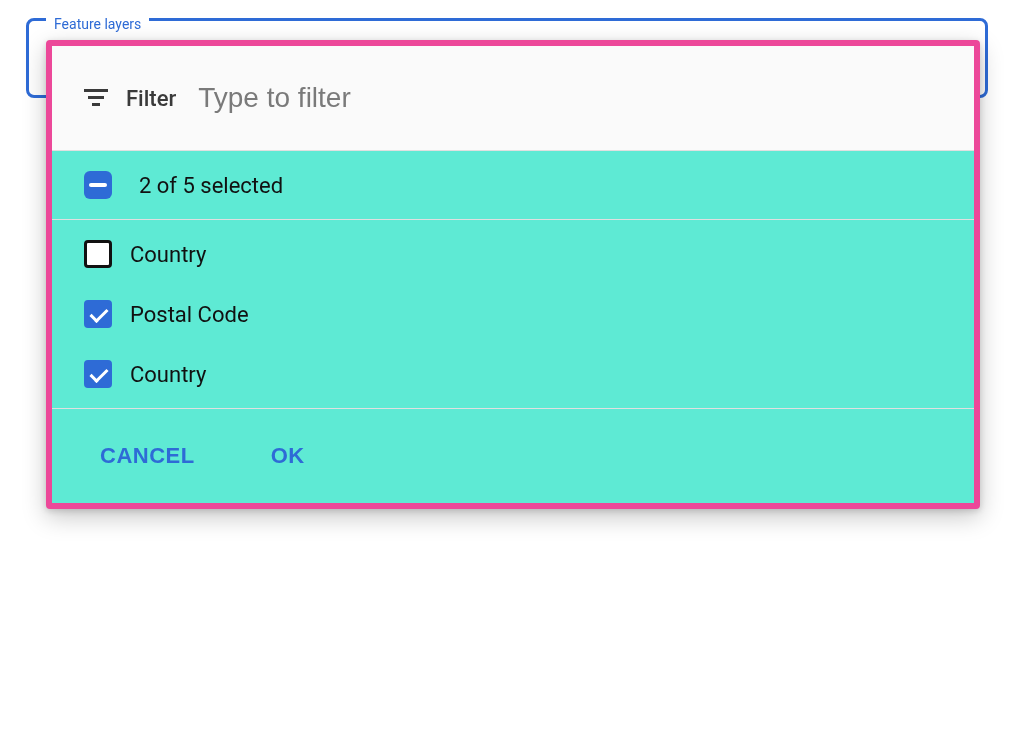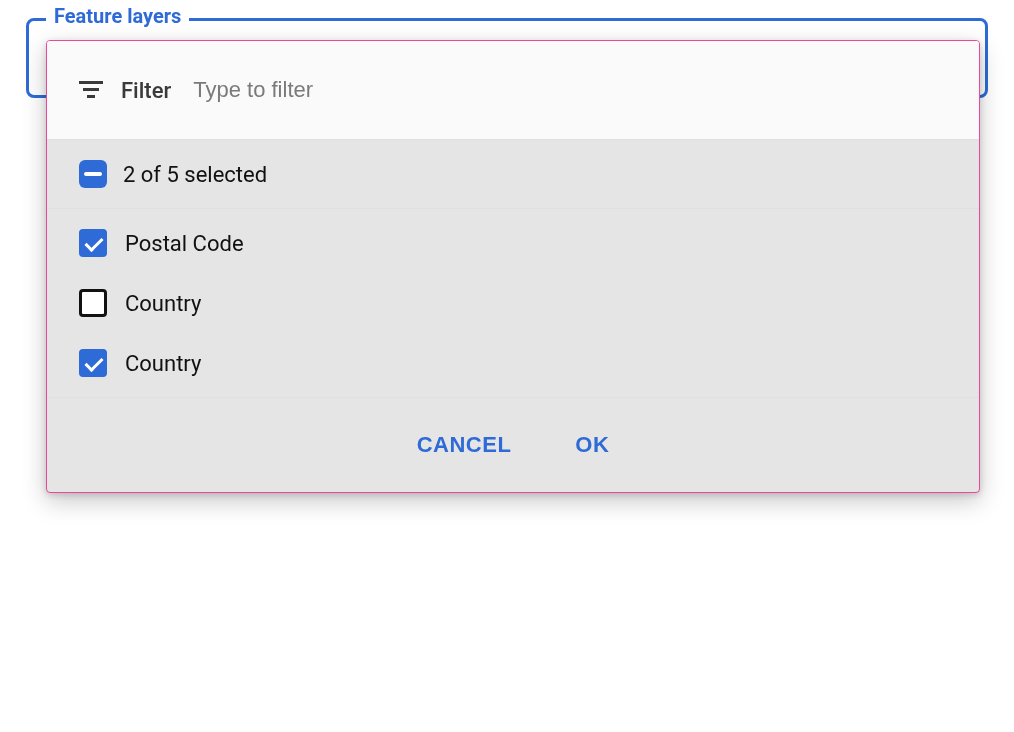--- a/index.html
+++ b/index.html
@@ -18,35 +18,35 @@
       top: 18px;
       height: 80px;
       border: 3px solid #2e6bd6;
       border-radius: 8px;
       pointer-events: none;
     }
 
     .fieldset-legend {
       position: absolute;
       left: 46px;
-      top: 4px;
+      top: 16px;
       background: #fff;
       color: #2e6bd6;
-      font-size: 20px;
-      font-weight: 700;
+      font-size: 14px;
+      font-weight: 400;
       padding: 0 8px;
     }
 
     .dropdown-panel {
       position: absolute;
       left: 46px;
       right: 34px;
       top: 40px;
-      background: #e5e5e5;
-      border: 1px solid #ec4899;
+      background: #5eead4;
+      border: 6px solid #ec4899;
       border-radius: 4px;
       box-shadow: 0 8px 24px rgba(0,0,0,0.22), 0 2px 6px rgba(0,0,0,0.15);
       display: flex;
       flex-direction: column;
       overflow: hidden;
     }
 
     .filter-row {
       display: flex;
       align-items: center;
@@ -63,29 +63,29 @@
       color: #3a3a3a;
       font-weight: 500;
       margin-right: 4px;
     }
 
     .filter-input {
       flex: 1;
       border: none;
       outline: none;
       background: transparent;
-      font-size: 22px;
+      font-size: 28px;
       color: #333;
     }
     .filter-input::placeholder { color: #7a7a7a; }
 
     .summary-row {
       display: flex;
       align-items: center;
-      gap: 16px;
+      gap: 27px;
       padding: 20px 32px;
       border-bottom: 1px solid #e0e0e0;
     }
 
     .indeterminate-box {
       width: 28px;
       height: 28px;
       background: #2e6bd6;
       border-radius: 6px;
       position: relative;
@@ -148,22 +148,22 @@
       transform: rotate(45deg);
     }
 
     .option-label {
       font-size: 22px;
       color: #111;
     }
 
     .actions {
       display: flex;
-      justify-content: center;
-      gap: 48px;
+      justify-content: flex-start;
+      gap: 60px;
       padding: 28px 40px;
     }
 
     .action-btn {
       border: none;
       background: none;
       font-size: 22px;
       font-weight: 600;
       color: #2e6bd6;
       cursor: pointer;
@@ -191,29 +191,29 @@
     <input class="filter-input" type="text" placeholder="Type to filter" style="">
   </div>
 
   <div class="summary-row">
     <span class="indeterminate-box"></span>
     <span class="summary-text">2 of 5 selected</span>
   </div>
 
   <div class="options">
     <div class="option-row">
-      <span class="checkbox checked"></span>
-      <span class="option-label">Postal Code</span>
-    </div>
-    <div class="option-row">
       <span class="checkbox"></span>
       <span class="option-label">Country</span>
     </div>
     <div class="option-row">
       <span class="checkbox checked"></span>
+      <span class="option-label">Postal Code</span>
+    </div>
+    <div class="option-row">
+      <span class="checkbox checked"></span>
       <span class="option-label">Country</span>
     </div>
   </div>
 
   <div class="actions">
     <button class="action-btn">CANCEL</button>
     <button class="action-btn">OK</button>
   </div>
 
 </div>

